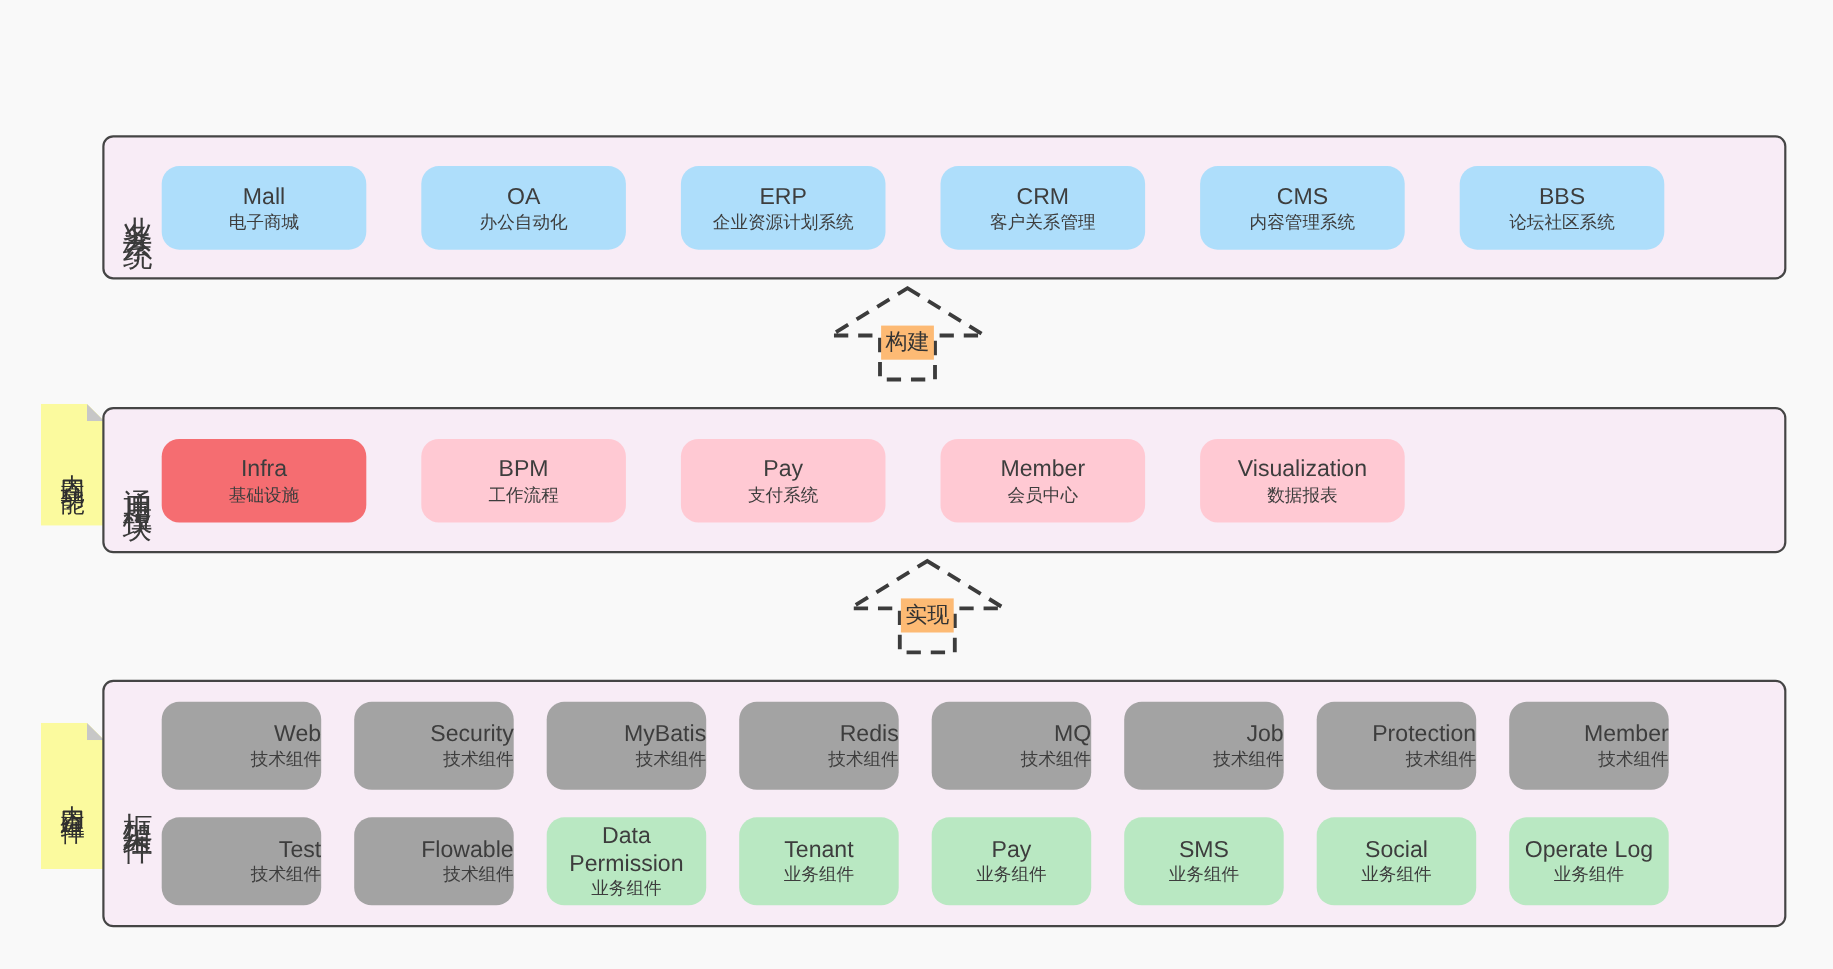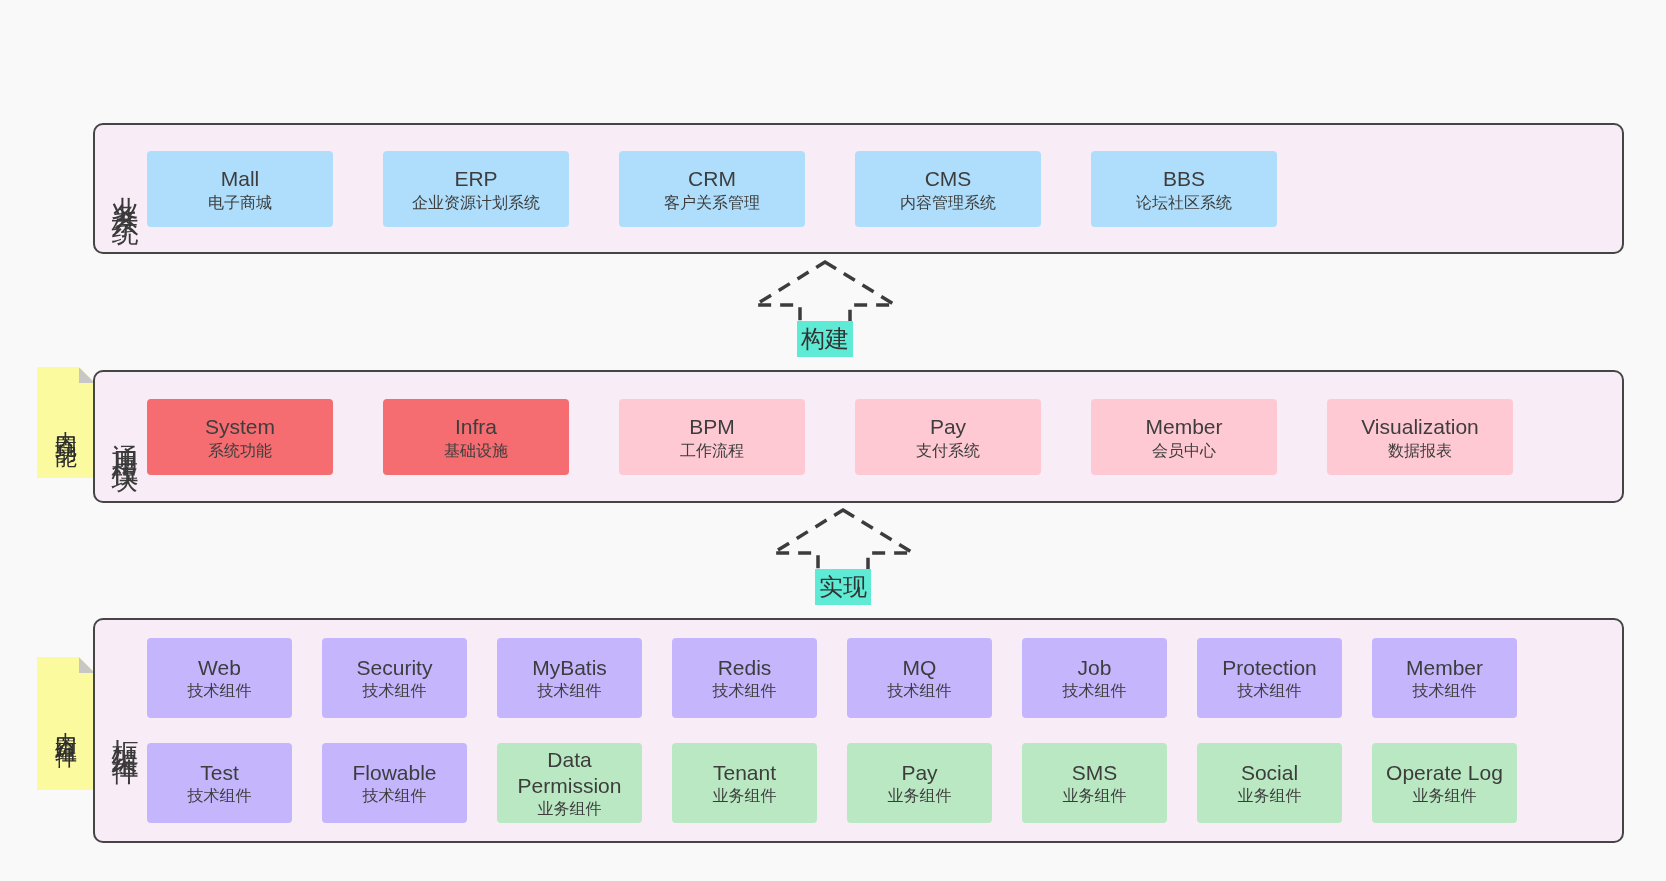--- a/index.html
+++ b/index.html
@@ -18,30 +18,30 @@
   #band-components{top:618px;height:225px;}
   .band-label{
     position:absolute;left:12px;top:50%;transform:translateY(-50%);
     writing-mode:vertical-rl;text-orientation:upright;
     font-size:27px;letter-spacing:7px;color:#3a3a3a;white-space:nowrap;
   }
   .boxrow{position:absolute;left:52px;display:flex;gap:50px;}
   #band-business .boxrow{top:26px;}
   #band-modules .boxrow{top:27px;}
   .box{
-    width:186px;height:76px;border-radius:4px;
+    width:186px;height:76px;border-radius:16px;
     display:flex;flex-direction:column;justify-content:center;align-items:center;
     text-align:center;line-height:1.32;
   }
   .box .name{font-size:21px;}
   .box .desc{font-size:16px;}
   .blue{background:#aedefb;}
   .red{background:#f56d71;}
   .pink{background:#ffc9d3;}
-  .green{background:#c4b5fd;}
+  .green{background:#a3a3a3;align-items:flex-end;}
   .lightgreen{background:#b9e8c2;}
   
   .boxrow.small-row{gap:30px;}
   #row-components-1{top:18px;}
   #row-components-2{top:123px;}
   .box.small{width:145px;height:80px;line-height:1.25;}
   
   .sticky{
     position:absolute;left:37px;width:58px;background:#fbfa9e;
     display:flex;align-items:center;justify-content:center;
@@ -55,23 +55,22 @@
   }
   .sticky-label{
     writing-mode:vertical-rl;text-orientation:upright;
     font-size:22px;letter-spacing:5px;color:#2e2e2e;white-space:nowrap;
   }
   
   .arrow{position:absolute;width:150px;height:92px;}
   .arrow svg{position:absolute;left:0;top:0;}
   .arrow-label{
     position:absolute;left:50%;top:40px;transform:translateX(-50%);
-    background:#5eead4;font-size:24px;color:#333;padding:3px 4px;line-height:1.25;
+    background:#fdba74;font-size:20px;color:#333;padding:3px 4px;line-height:1.25;
     white-space:nowrap;
-    margin-top:25px;
   }
   #arrow-build{left:750px;top:256px;}
   #arrow-implement{left:768px;top:504px;}
 </style>
 </head>
 <body>
 
 <div class="sticky" id="sticky-modules">
   <span class="sticky-label">内置功能</span>
   <span class="sticky-fold"></span>
@@ -82,20 +81,24 @@
 </div>
 
 <div class="band" id="band-business">
   <div class="band-label">业务系统</div>
   <div class="boxrow">
     <div class="box blue">
       <span class="name">Mall</span>
       <span class="desc">电子商城</span>
     </div>
     <div class="box blue">
+      <span class="name">OA</span>
+      <span class="desc">办公自动化</span>
+    </div>
+    <div class="box blue">
       <span class="name">ERP</span>
       <span class="desc">企业资源计划系统</span>
     </div>
     <div class="box blue">
       <span class="name">CRM</span>
       <span class="desc">客户关系管理</span>
     </div>
     <div class="box blue">
       <span class="name">CMS</span>
       <span class="desc">内容管理系统</span>
@@ -111,24 +114,20 @@
   <svg width="150" height="92" viewBox="0 0 150 92">
     <polygon points="75,6 145,49 100,49 100,89 50,89 50,49 5,49" fill="none" stroke="#3c3c3c" stroke-width="3.5" stroke-dasharray="13 9"></polygon>
   </svg>
   <span class="arrow-label">构建</span>
 </div>
 
 <div class="band" id="band-modules">
   <div class="band-label">通用模块</div>
   <div class="boxrow">
     <div class="box red">
-      <span class="name">System</span>
-      <span class="desc">系统功能</span>
-    </div>
-    <div class="box red">
       <span class="name">Infra</span>
       <span class="desc">基础设施</span>
     </div>
     <div class="box pink">
       <span class="name">BPM</span>
       <span class="desc">工作流程</span>
     </div>
     <div class="box pink">
       <span class="name">Pay</span>
       <span class="desc">支付系统</span>

